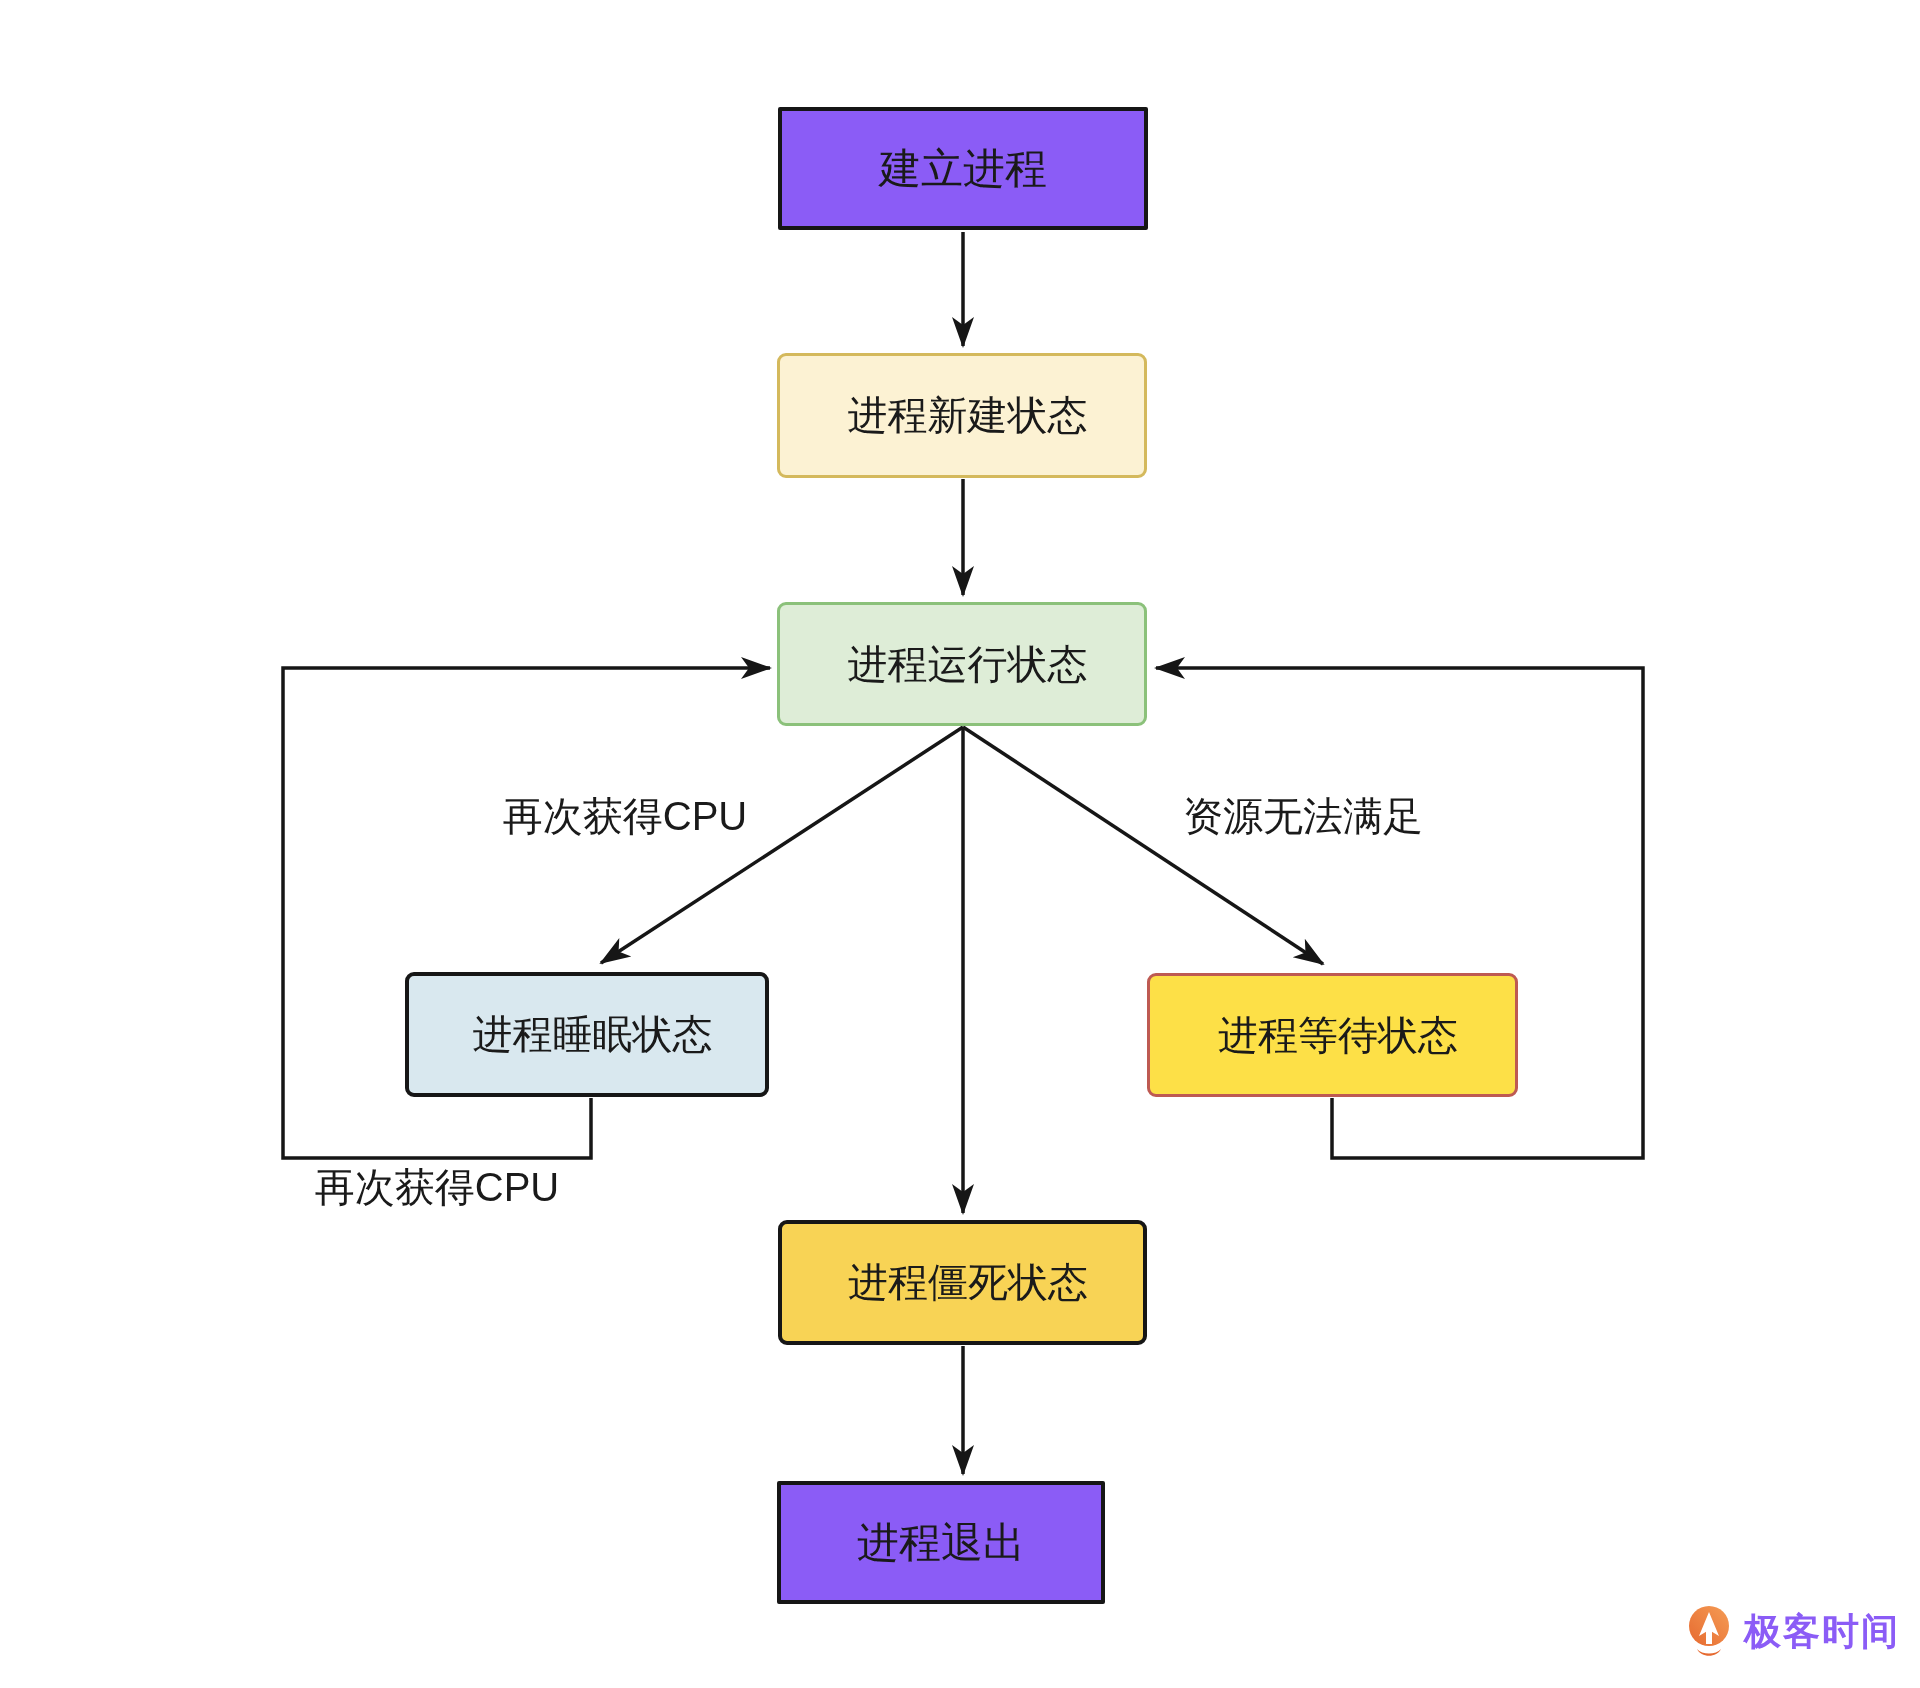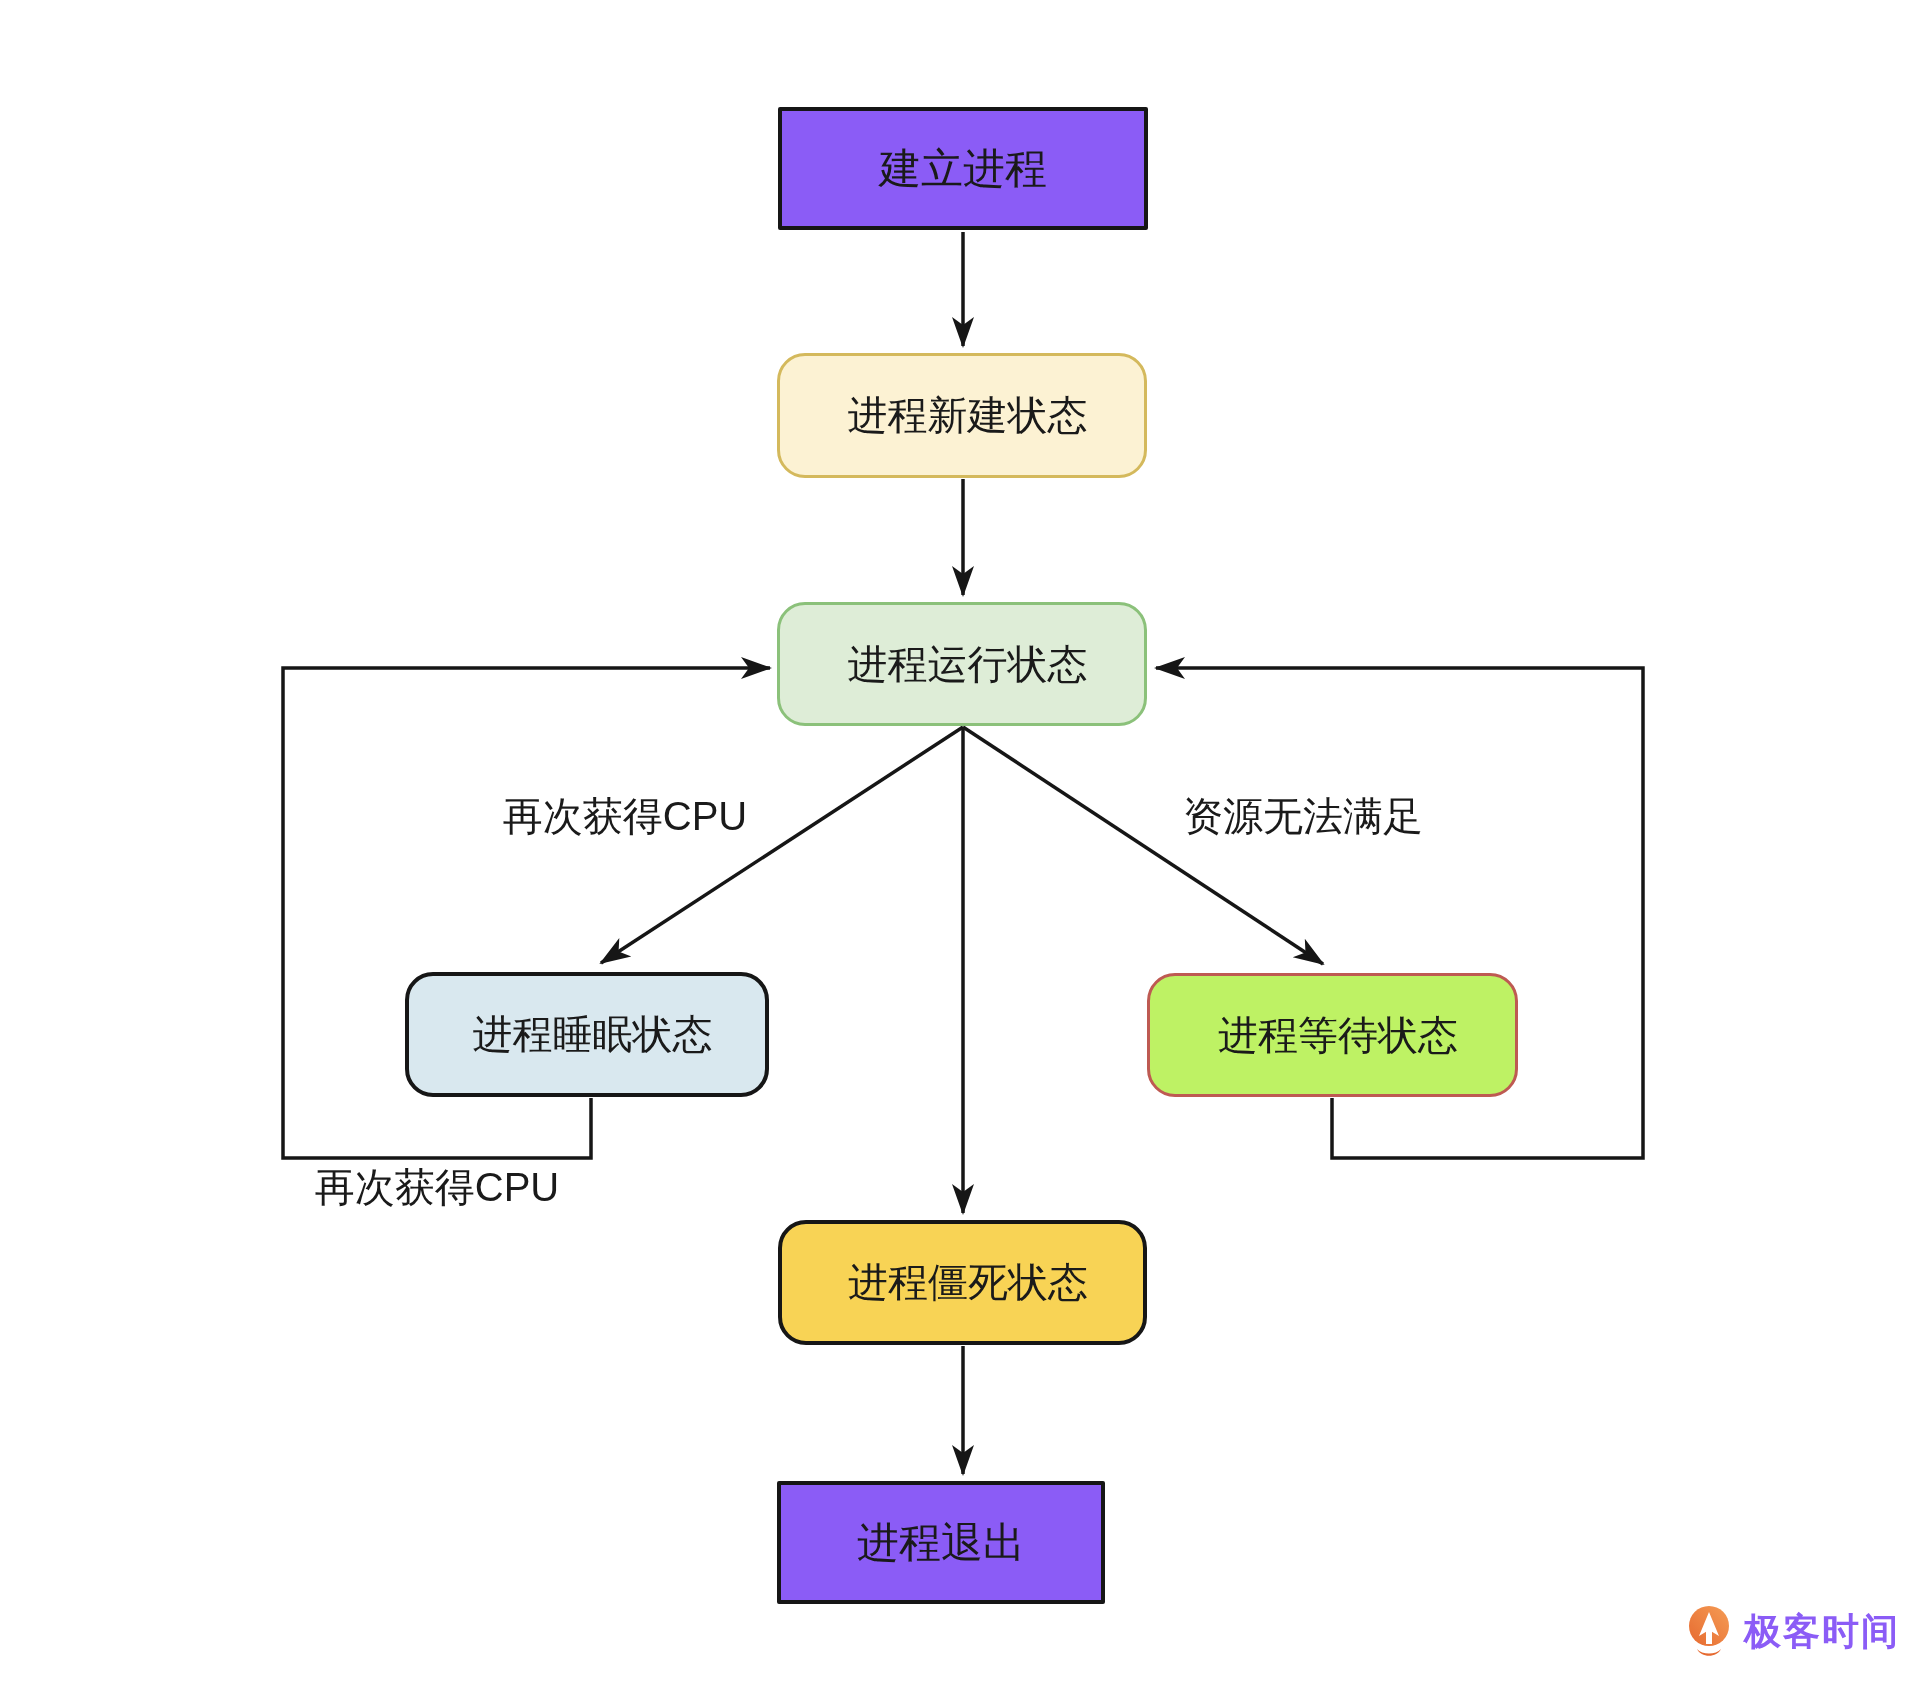--- a/index.html
+++ b/index.html
@@ -31,27 +31,27 @@
     font-size: 40px;
     text-align: center;
     background: #8b5cf6;
   }
   .node.plain {
     border: 4px solid #161616;
     border-radius: 2px;
     font-size: 42px;
   }
   .node.rounded {
-    border-radius: 28px;
+    border-radius: 9px;
     padding-left: 11px;
   }
   .node.new-state    { background: #FCF2D3; border: 3.5px solid #D4B95C; }
   .node.running-state{ background: #DEEDD7; border: 3.5px solid #8BC17A; }
   .node.sleep-state  { background: #D9E8EF; border: 4px solid #161616; }
-  .node.waiting-state{ background: #bef264; border: 3.5px solid #BE5A52; }
+  .node.waiting-state{ background: #fde047; border: 3.5px solid #BE5A52; }
   .node.zombie-state { background: #F8D355; border: 4px solid #161616; }
   .edge-label {
     position: absolute;
     transform: translate(-50%, -50%);
     color: #1a1a1a;
     font-size: 40px;
     white-space: nowrap;
   }
   .brand {
     position: absolute;

